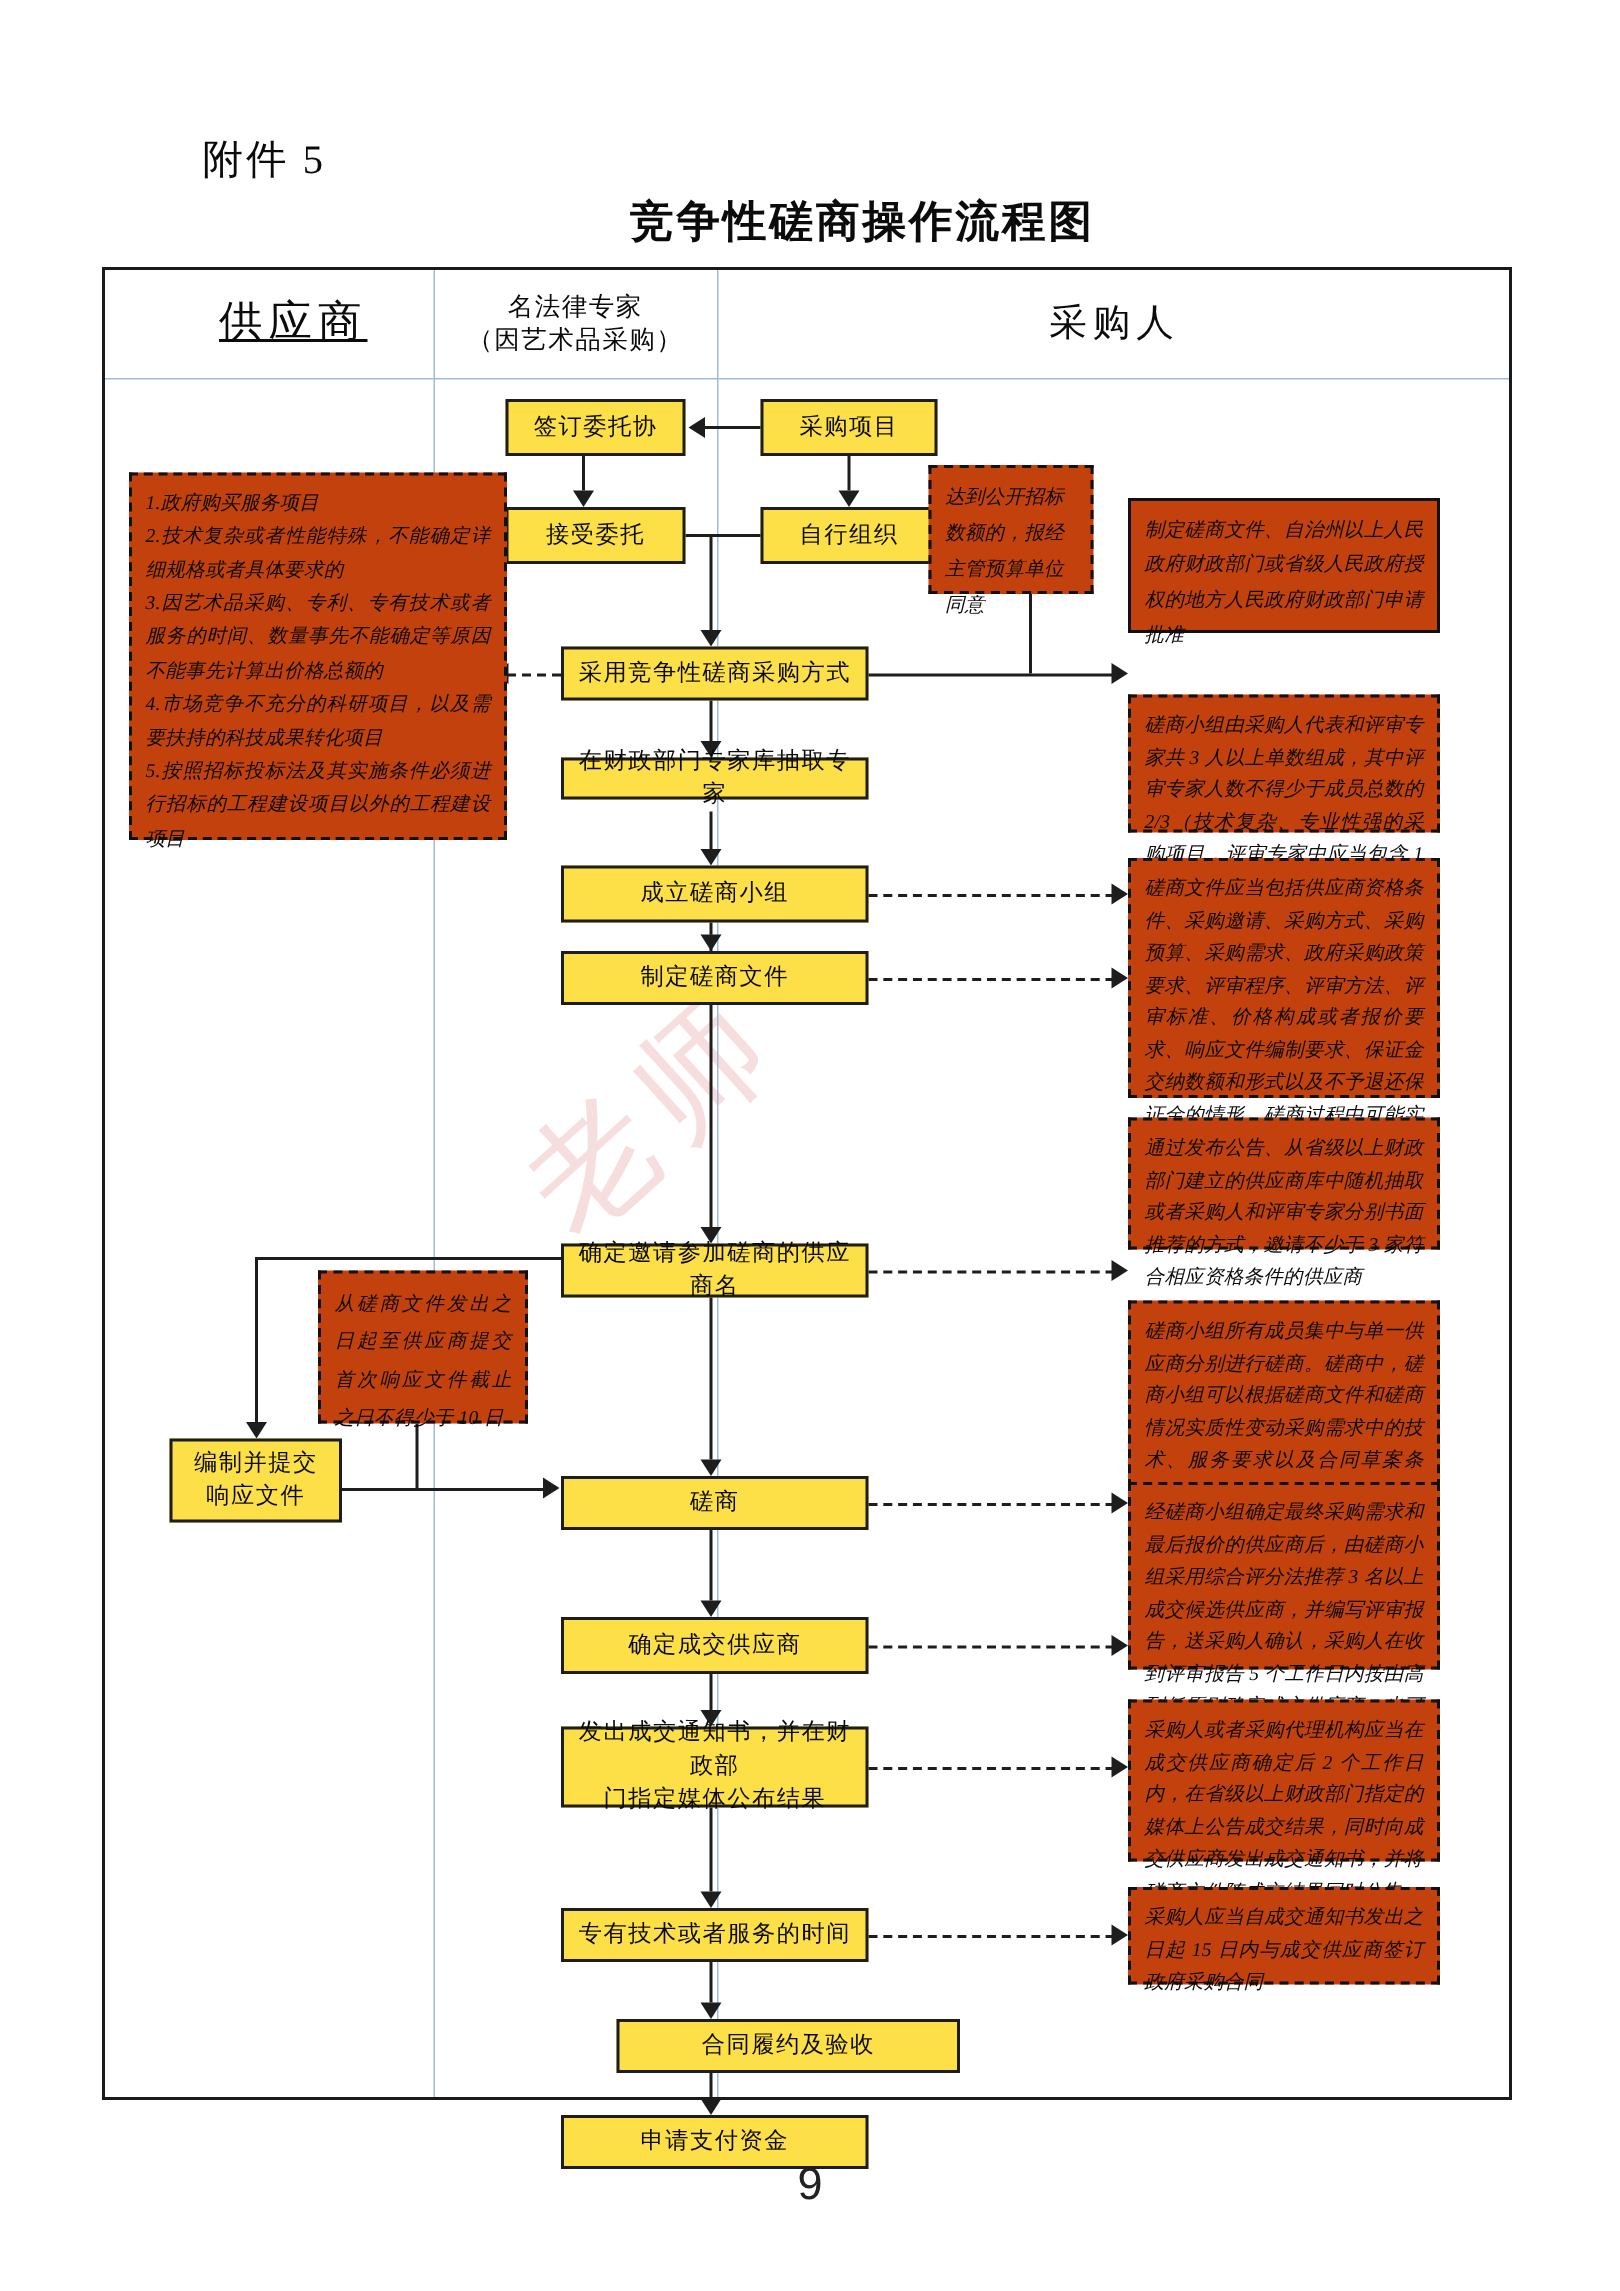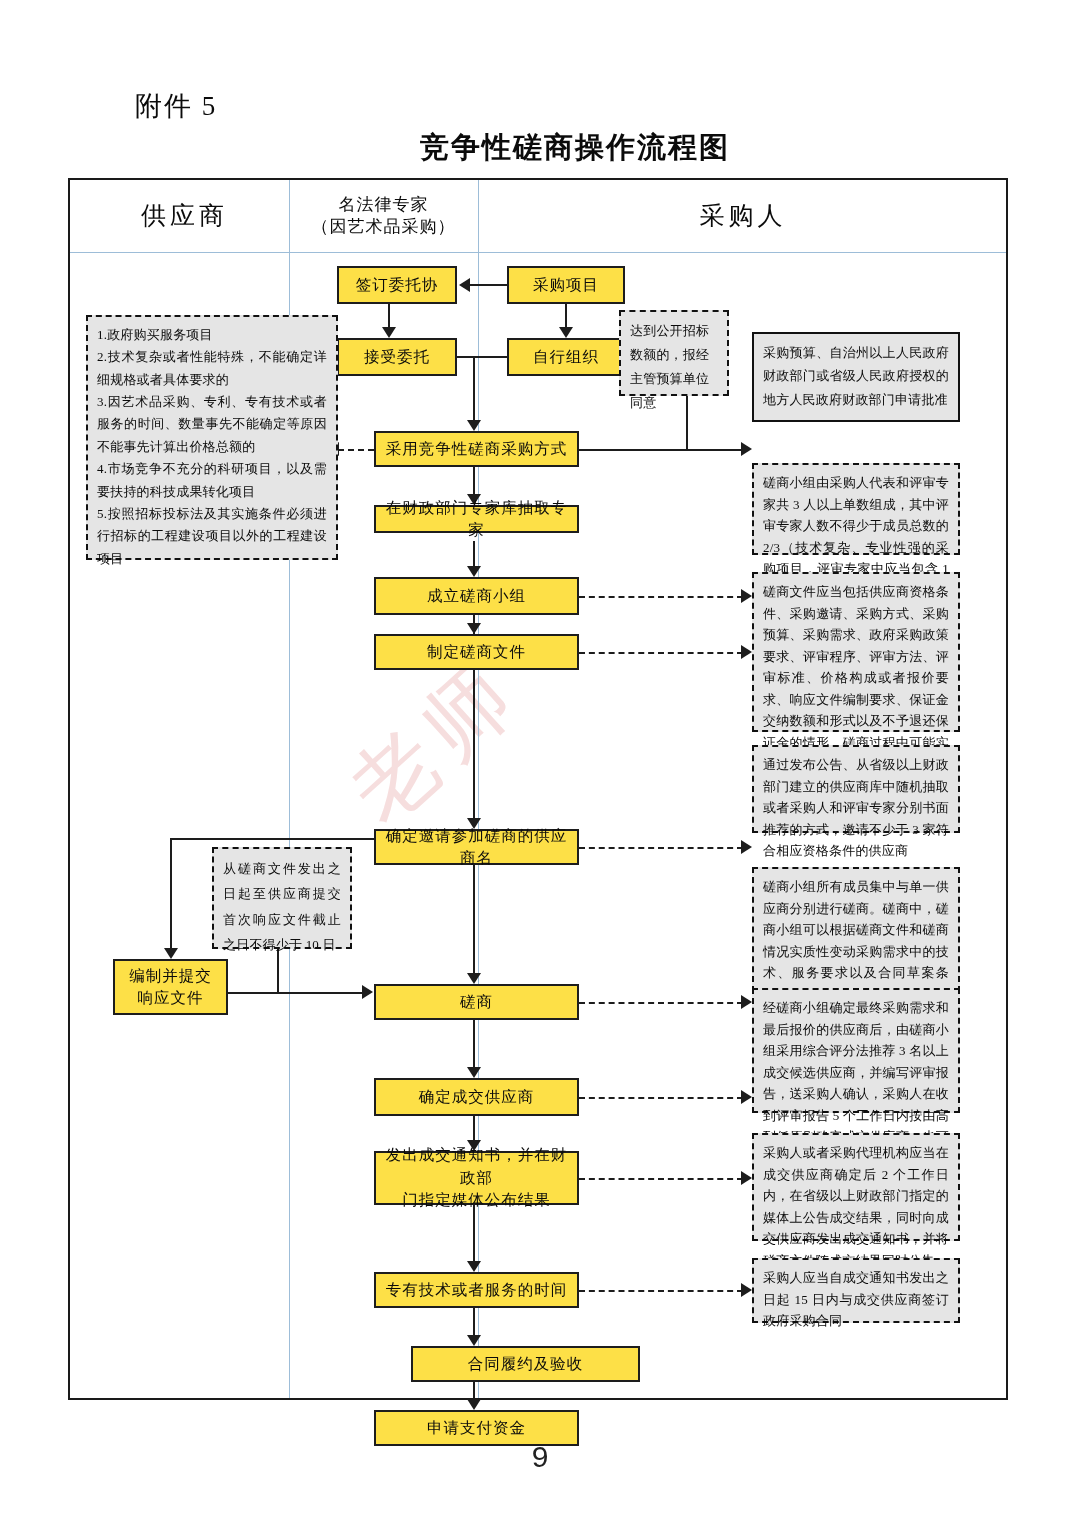--- a/index.html
+++ b/index.html
@@ -37,35 +37,35 @@
   .lane-divider{position:absolute;top:0;bottom:0;width:1px;background:#9dbdd8;}
   #lane-div-1{left:219px;}
   #lane-div-2{left:408px;}
   #lane-header-rule{
     position:absolute;left:0;right:0;top:72px;height:1px;background:#9dbdd8;
   }
   .lane-title{
     position:absolute;top:0;height:72px;display:flex;align-items:center;
     justify-content:center;text-align:center;line-height:1.28;
   }
-  #lane-title-supplier{left:5px;width:219px;font-size:25px;letter-spacing:4px;}
+  #lane-title-supplier{left:16px;width:219px;font-size:29px;letter-spacing:4px;text-decoration:underline;}
   #lane-title-agency{left:219px;width:189px;font-size:17px;letter-spacing:1px;}
   #lane-title-purchaser{left:408px;width:530px;font-size:25px;letter-spacing:4px;}
 
   
   .node{
     position:absolute;box-sizing:border-box;border:2px solid #1d1d1d;
     background:#fde047;display:flex;align-items:center;justify-content:center;
     text-align:center;font-size:15.5px;line-height:1.45;letter-spacing:1px;
     padding:2px 4px;
   }
   .note{
     position:absolute;box-sizing:border-box;border:2px dashed #111;
-    background:#e5e5e5;font-size:13px;line-height:1.66;letter-spacing:0.2px;
-    padding:7px 9px;text-align:justify;
+    background:#c2410c;font-size:13px;line-height:1.66;letter-spacing:0.2px;
+    padding:7px 9px;text-align:justify;font-style:italic;
   }
   .note.solid{border-style:solid;}
 
   
   .ln{position:absolute;background:#1d1d1d;}
   .lnv{width:2px;}
   .lnh{height:2px;}
   .dash-h{
     position:absolute;height:0;border-top:2px dashed #1d1d1d;
   }
@@ -199,21 +199,21 @@
   <div class="node" style="left:304px;top:1230px;width:205px;height:36px;">申请支付资金</div>
 
   <div class="note" style="left:16px;top:135px;width:252px;height:245px;white-space:pre-wrap;line-height:1.72;">1.政府购买服务项目
 2.技术复杂或者性能特殊，不能确定详细规格或者具体要求的
 3.因艺术品采购、专利、专有技术或者服务的时间、数量事先不能确定等原因不能事先计算出价格总额的
 4.市场竞争不充分的科研项目，以及需要扶持的科技成果转化项目
 5.按照招标投标法及其实施条件必须进行招标的工程建设项目以外的工程建设项目</div>
 
   <div class="note" style="left:549px;top:130px;width:110px;height:86px;line-height:1.85;text-align:left;">达到公开招标数额的，报经主管预算单位同意</div>
 
-  <div class="note solid" style="left:682px;top:152px;width:208px;height:90px;line-height:1.8;">采购预算、自治州以上人民政府财政部门或省级人民政府授权的地方人民政府财政部门申请批准</div>
+  <div class="note solid" style="left:682px;top:152px;width:208px;height:90px;line-height:1.8;">制定磋商文件、自治州以上人民政府财政部门或省级人民政府授权的地方人民政府财政部门申请批准</div>
 
   <div class="note" style="left:682px;top:283px;width:208px;height:92px;">磋商小组由采购人代表和评审专家共 3 人以上单数组成，其中评审专家人数不得少于成员总数的 2/3（技术复杂、专业性强的采购项目，评审专家中应当包含 1 名法律专家）</div>
 
   <div class="note" style="left:682px;top:392px;width:208px;height:160px;">磋商文件应当包括供应商资格条件、采购邀请、采购方式、采购预算、采购需求、政府采购政策要求、评审程序、评审方法、评审标准、价格构成或者报价要求、响应文件编制要求、保证金交纳数额和形式以及不予退还保证金的情形、磋商过程中可能实质性变动的内容，响应文件提交的截止时间、开启时间及地点及合同草案条款等</div>
 
   <div class="note" style="left:682px;top:565px;width:208px;height:88px;">通过发布公告、从省级以上财政部门建立的供应商库中随机抽取或者采购人和评审专家分别书面推荐的方式，邀请不少于 3 家符合相应资格条件的供应商</div>
 
   <div class="note" style="left:682px;top:687px;width:208px;height:125px;">磋商小组所有成员集中与单一供应商分别进行磋商。磋商中，磋商小组可以根据磋商文件和磋商情况实质性变动采购需求中的技术、服务要求以及合同草案条款，但不得变动磋商文件中的其他内容。实质性变动的内容，须经采购人代表确认</div>
 
   <div class="note" style="left:142px;top:667px;width:140px;height:102px;line-height:1.95;">从磋商文件发出之日起至供应商提交首次响应文件截止之日不得少于 10 日</div>

